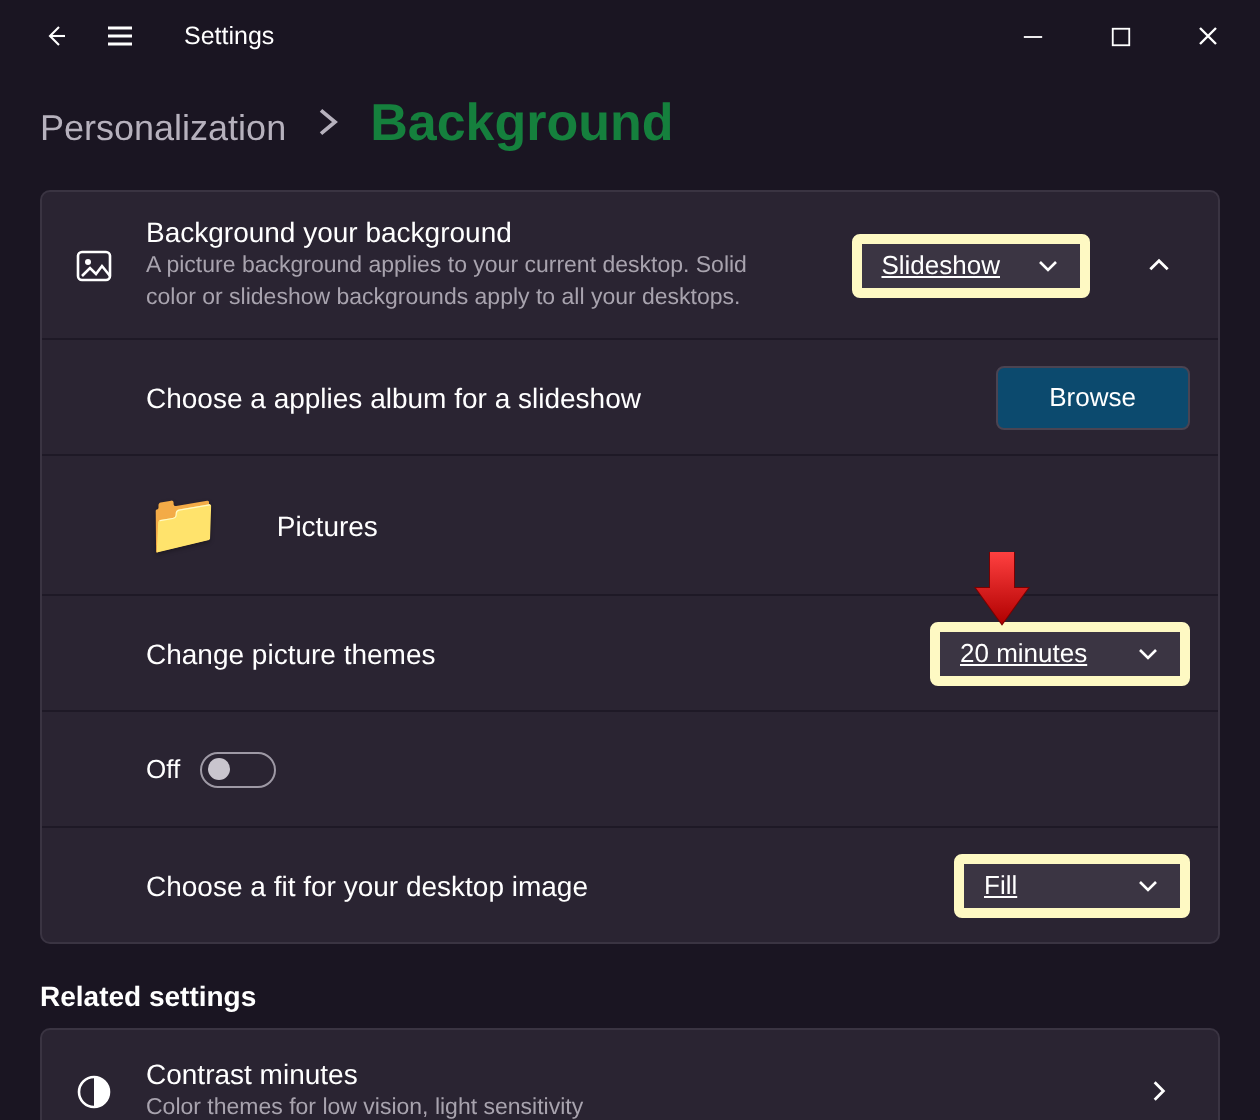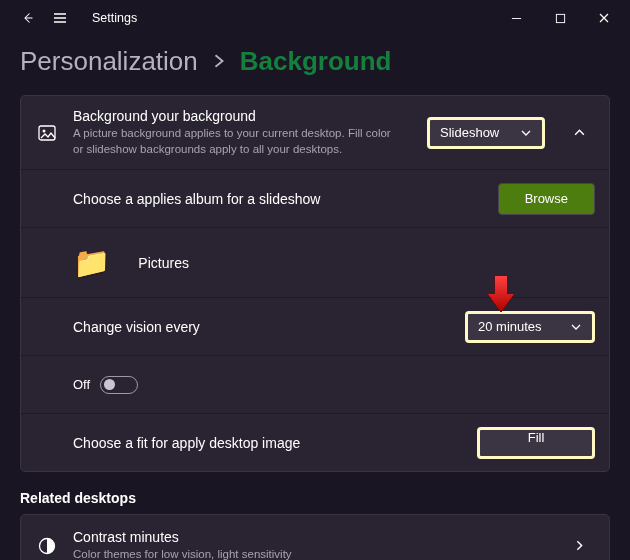--- a/index.html
+++ b/index.html
@@ -47,21 +47,21 @@
     justify-content: center;
     color: #fff;
   }
   .breadcrumb {
     display: flex;
     align-items: baseline;
     gap: 14px;
     padding: 10px 20px 18px;
   }
   .bc-parent {
-    font-size: 26px;
+    font-size: 18px;
     color: #b6b1bd;
     font-weight: 500;
   }
   .bc-sep {
     font-size: 20px;
     color: #b6b1bd;
     position: relative;
     top: -2px;
   }
   .bc-current {
@@ -94,31 +94,32 @@
   }
   .ph-desc {
     font-size: 11.5px;
     color: #a8a3ae;
     line-height: 1.35;
     margin-top: 2px;
     max-width: 320px;
   }
   .select {
     background: #3b3543;
-    border: 3px solid #fef9c3;
+    border: 5px solid #fef9c3;
     border-radius: 4px;
     height: 32px;
     padding: 0 10px;
     font-size: 13px;
     color: #fff;
     display: inline-flex;
     align-items: center;
     gap: 18px;
     min-width: 118px;
     justify-content: space-between;
+    text-decoration: underline;
   }
   .expander-caret {
     width: 32px;
     display: flex;
     justify-content: center;
     color: #fff;
     margin-left: 4px;
   }
   .row {
     display: flex;
@@ -127,21 +128,21 @@
     border-top: 1px solid #1e1926;
     min-height: 58px;
     gap: 12px;
   }
   .row-label {
     flex: 1;
     font-size: 14px;
     color: #fff;
   }
   .btn {
-    background: #4d7c0f;
+    background: #0c4a6e;
     border: 1px solid #4a4452;
     border-radius: 4px;
     height: 32px;
     padding: 0 26px;
     font-size: 13px;
     color: #fff;
     display: inline-flex;
     align-items: center;
     justify-content: center;
   }
@@ -246,21 +247,21 @@
   <div class="panel-header">
     <span class="ph-icon">
       <svg viewBox="0 0 20 20" width="20" height="20">
           <rect x="2" y="3" width="16" height="14" rx="2" stroke="#fff" stroke-width="1.3" fill="none"></rect>
           <circle cx="7" cy="8" r="1.5" fill="#fff"></circle>
           <path d="M4 15l4-4 3 3 3-4 4 5" stroke="#fff" stroke-width="1.3" fill="none"></path>
         </svg>
     </span>
     <div class="ph-text">
       <div class="ph-title">Background your background</div>
-      <div class="ph-desc">A picture background applies to your current desktop. Fill color or slideshow backgrounds apply to all your desktops.</div>
+      <div class="ph-desc">A picture background applies to your current desktop. Solid color or slideshow backgrounds apply to all your desktops.</div>
     </div>
     <div class="select">
       <span>Slideshow</span>
       <svg class="chev" viewBox="0 0 12 12" width="11" height="11">
           <path d="M2 4l4 4 4-4" stroke="#fff" stroke-width="1.3" fill="none"></path>
         </svg>
     </div>
     <span class="expander-caret">
       <svg viewBox="0 0 12 12" width="13" height="13">
           <path d="M2 8l4-4 4 4" stroke="#fff" stroke-width="1.3" fill="none"></path>
@@ -272,48 +273,48 @@
     <div class="row-label">Choose a applies album for a slideshow</div>
     <div class="btn">Browse</div>
   </div>
 
   <div class="row folder-row" style="min-height:70px;">
     <span class="folder-icon">📁</span>
     <span class="folder-name">Pictures</span>
   </div>
 
   <div class="row">
-    <div class="row-label">Change vision every</div>
+    <div class="row-label">Change picture themes</div>
     <div class="select" style="min-width:130px;">
       <span>20 minutes</span>
       <svg class="chev" viewBox="0 0 12 12" width="11" height="11">
           <path d="M2 4l4 4 4-4" stroke="#fff" stroke-width="1.3" fill="none"></path>
         </svg>
     </div>
   </div>
 
   <div class="row">
     <div class="toggle-wrap">
       <span>Off</span>
       <span class="toggle"></span>
     </div>
   </div>
 
   <div class="row">
-    <div class="row-label">Choose a fit for apply desktop image</div>
-    <div class="select" style="min-width:118px;flex-direction:column;">
+    <div class="row-label">Choose a fit for your desktop image</div>
+    <div class="select" style="min-width:118px;">
       <span>Fill</span>
       <svg class="chev" viewBox="0 0 12 12" width="11" height="11">
           <path d="M2 4l4 4 4-4" stroke="#fff" stroke-width="1.3" fill="none"></path>
         </svg>
     </div>
   </div>
 </div>
 
-<div class="section-heading">Related desktops</div>
+<div class="section-heading">Related settings</div>
 
 <div class="panel">
   <div class="panel-header" style="padding:14px 14px 6px;">
     <span class="ph-icon">
       <svg viewBox="0 0 20 20" width="20" height="20">
           <circle cx="10" cy="10" r="7.5" stroke="#fff" stroke-width="1.3" fill="none"></circle>
           <path d="M10 2.5a7.5 7.5 0 010 15z" fill="#fff"></path>
         </svg>
     </span>
     <div class="ph-text">

